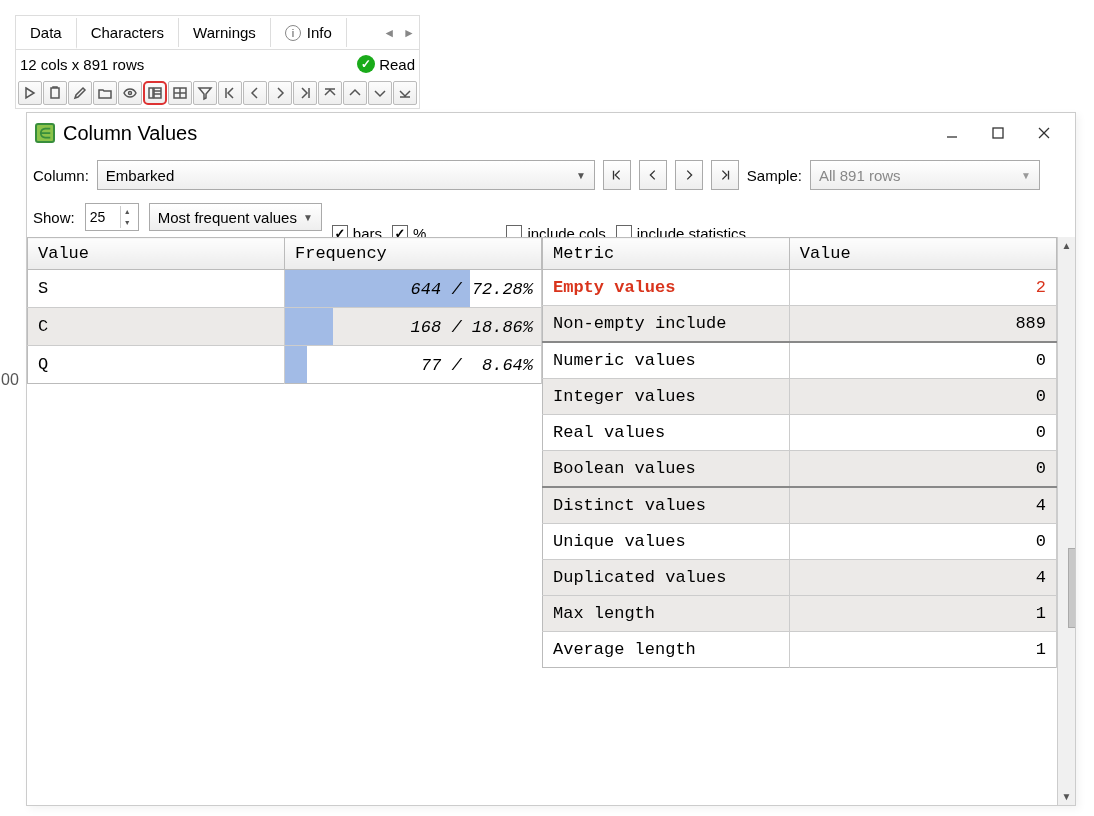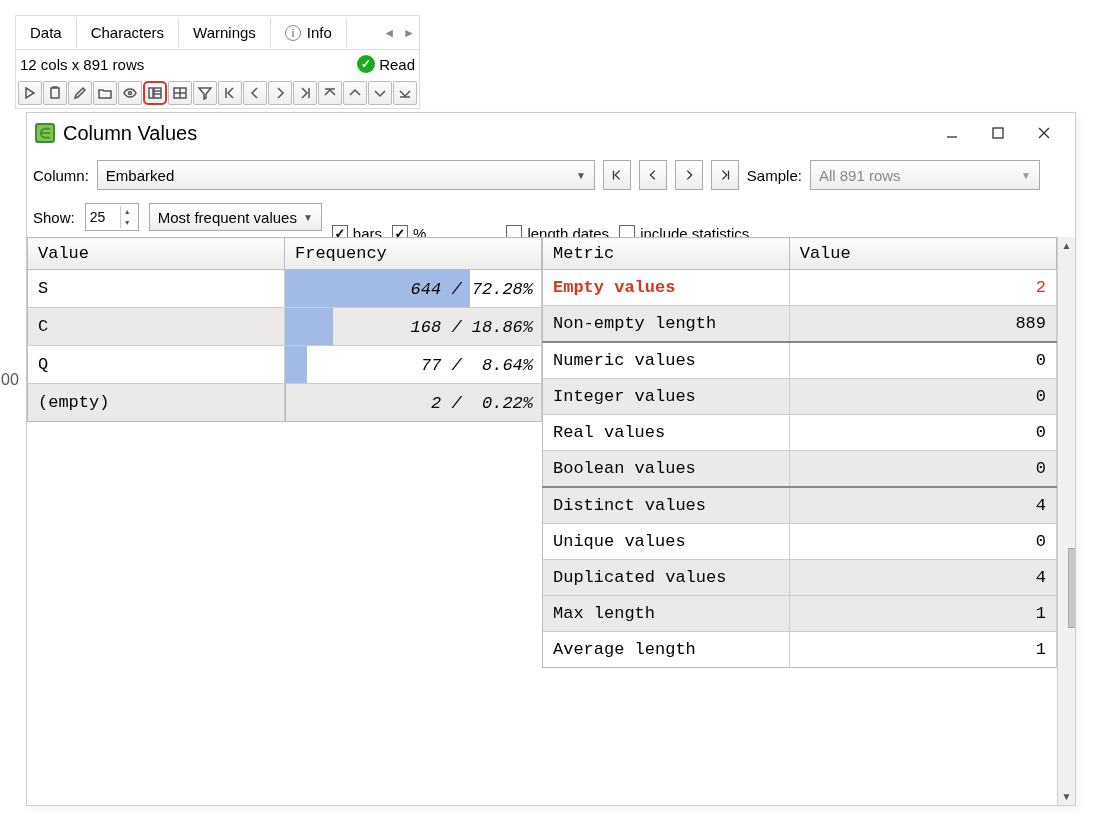--- a/index.html
+++ b/index.html
@@ -347,21 +347,21 @@
         <span class="box checked"></span>
         <span>bars</span>
       </label>
     <label class="cb">
         <span class="box checked"></span>
         <span>%</span>
       </label>
     <span style="width:60px"></span>
     <label class="cb">
         <span class="box"></span>
-        <span>length dates</span>
+        <span>include cols</span>
       </label>
     <label class="cb">
         <span class="box"></span>
         <span>include statistics</span>
       </label>
   </div>
 
   <div class="tables">
 
     <div class="tbl-wrap left">
@@ -387,46 +387,39 @@
                 <span class="freq-text">168 / 18.86%</span>
               </td>
             </tr>
             <tr>
               <td>Q</td>
               <td class="freq-cell">
                 <div class="freq-bar" style="width: 8.64%;"></div>
                 <span class="freq-text"> 77 /  8.64%</span>
               </td>
             </tr>
-            <tr class="even">
-              <td>(empty)</td>
-              <td class="freq-cell">
-                <div class="freq-bar" style="width: 0.22%;"></div>
-                <span class="freq-text">  2 /  0.22%</span>
-              </td>
-            </tr>
           </tbody>
       </table>
     </div>
 
     <div class="tbl-wrap" style="padding-right:18px">
       <table>
         <thead>
             <tr>
           <th style="width:48%">Metric</th>
           <th>Value</th>
         </tr>
           </thead>
         <tbody id="metrics-body">
             <tr class="metric-red">
               <td>Empty values</td>
               <td class="val-right">2</td>
             </tr>
             <tr class="even">
-              <td>Non-empty length</td>
+              <td>Non-empty include</td>
               <td class="val-right">889</td>
             </tr>
             <tr class="section-sep">
               <td>Numeric values</td>
               <td class="val-right">0</td>
             </tr>
             <tr class="even">
               <td>Integer values</td>
               <td class="val-right">0</td>
             </tr>

